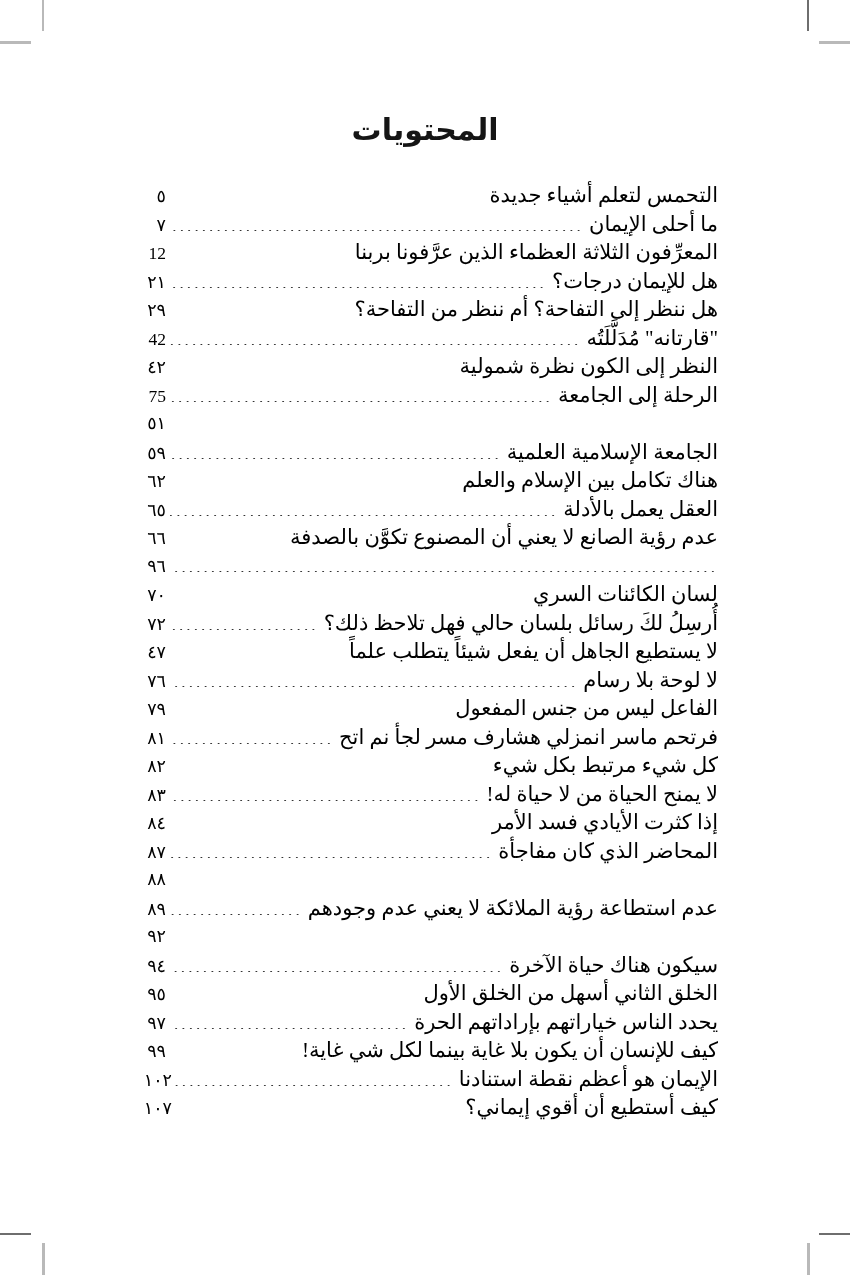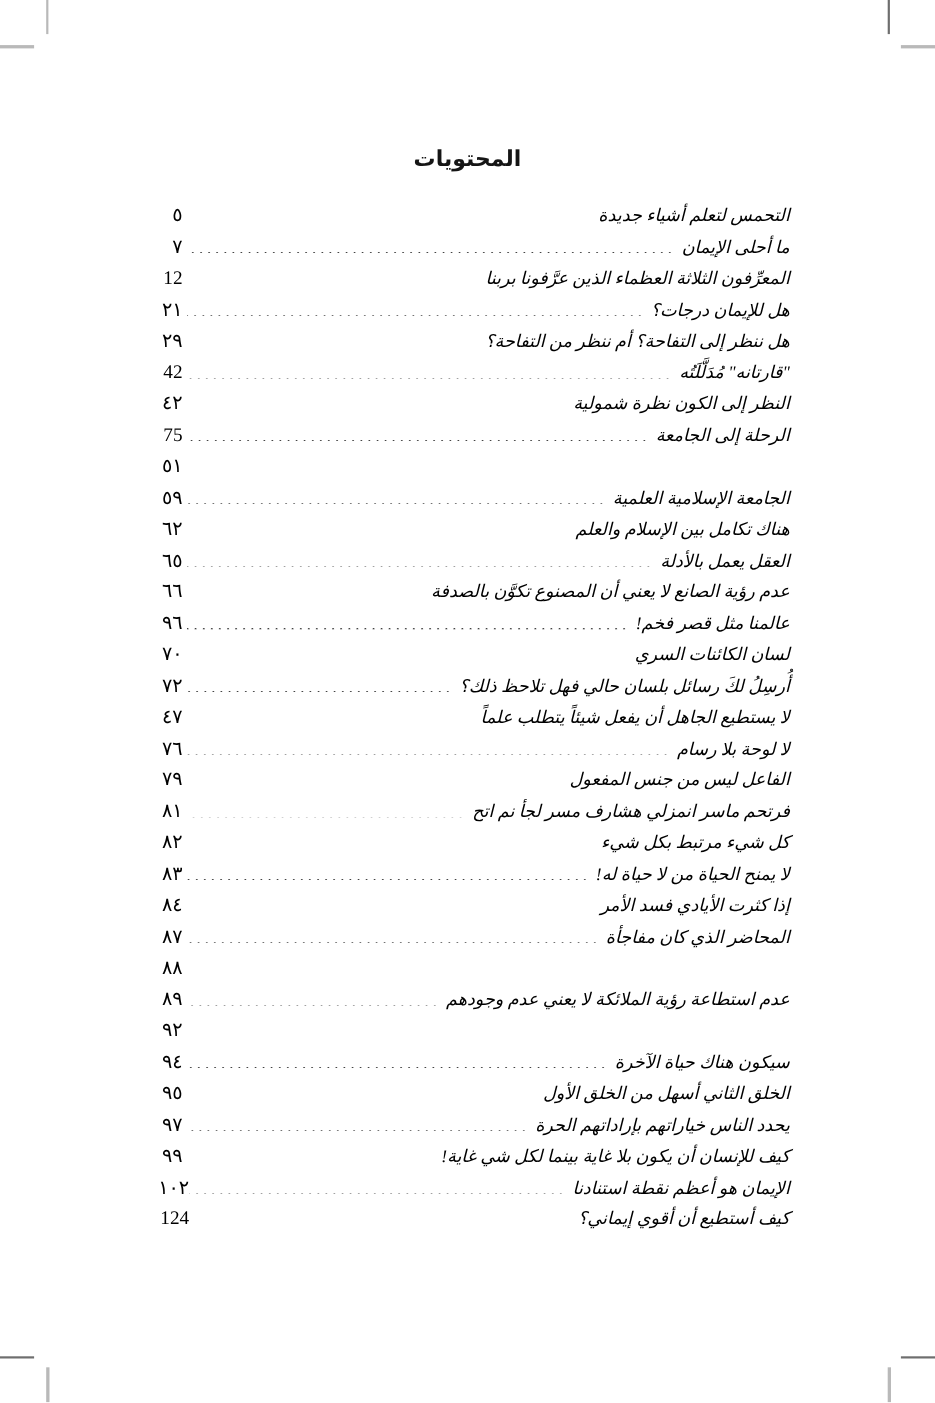--- a/index.html
+++ b/index.html
@@ -33,26 +33,26 @@
 
   .crop-bl-h { left: 0;     top: 1233px; width: 31px; height: 2px;  }
   .crop-bl-v { left: 42px;  top: 1243px; width: 3px;  height: 32px; }
 
   .crop-br-h { left: 819px; top: 1233px; width: 31px; height: 2px;  }
   .crop-br-v { left: 807px; top: 1243px; width: 3px;  height: 32px; }
 
   
   .toc-title {
     position: absolute;
-    top: 132px;
+    top: 112px;
     left: 0;
     width: 850px;
     text-align: center;
     font-family: "Liberation Sans", "DejaVu Sans", sans-serif;
-    font-size: 20px;
+    font-size: 30px;
     font-weight: bold;
     letter-spacing: 0.5px;
     color: #151515;
   }
 
   
   .toc-list {
     position: absolute;
     top: 181px;
     right: 132px;
@@ -66,22 +66,21 @@
     direction: rtl;
     height: 28.5px;
     font-size: 17.5px;
     line-height: 28.5px;
     white-space: nowrap;
   }
 
   .toc-label {
     flex: 0 0 auto;
     padding-left: 5px;
-    font-size: 16px;
-    font-style: italic;
+    font-size: 21px;
   }
 
   .toc-dots {
     flex: 1 1 auto;
     overflow: hidden;
     position: relative;
     height: 1em;
   }
   .toc-dots::before {
     content: ".................................................................................................................";
@@ -182,21 +181,20 @@
         <span class="toc-label">العقل يعمل بالأدلة</span>
         <span class="toc-dots"></span>
         <span class="toc-page">٦٥</span>
       </div>
       <div class="toc-row">
         <span class="toc-label">عدم رؤية الصانع لا يعني أن المصنوع تكوَّن بالصدفة</span>
         <span class="toc-dots"></span>
         <span class="toc-page">٦٦</span>
       </div>
       <div class="toc-row">
-        <span class="toc-label">عالمنا مثل قصر فخم!</span>
         <span class="toc-dots"></span>
         <span class="toc-page">٩٦</span>
       </div>
       <div class="toc-row">
         <span class="toc-label">لسان الكائنات السري</span>
         <span class="toc-dots"></span>
         <span class="toc-page">٧٠</span>
       </div>
       <div class="toc-row">
         <span class="toc-label">أُرسِلُ لكَ رسائل بلسان حالي فهل تلاحظ ذلك؟</span>
@@ -277,17 +275,17 @@
         <span class="toc-page">٩٩</span>
       </div>
       <div class="toc-row wide">
         <span class="toc-label">الإيمان هو أعظم نقطة استنادنا</span>
         <span class="toc-dots"></span>
         <span class="toc-page">١٠٢</span>
       </div>
       <div class="toc-row wide">
         <span class="toc-label">كيف أستطيع أن أقوي إيماني؟</span>
         <span class="toc-dots"></span>
-        <span class="toc-page">124</span>
+        <span class="toc-page">١٠٧</span>
       </div>
     </div>
 
 </div>
 
 </body></html>

